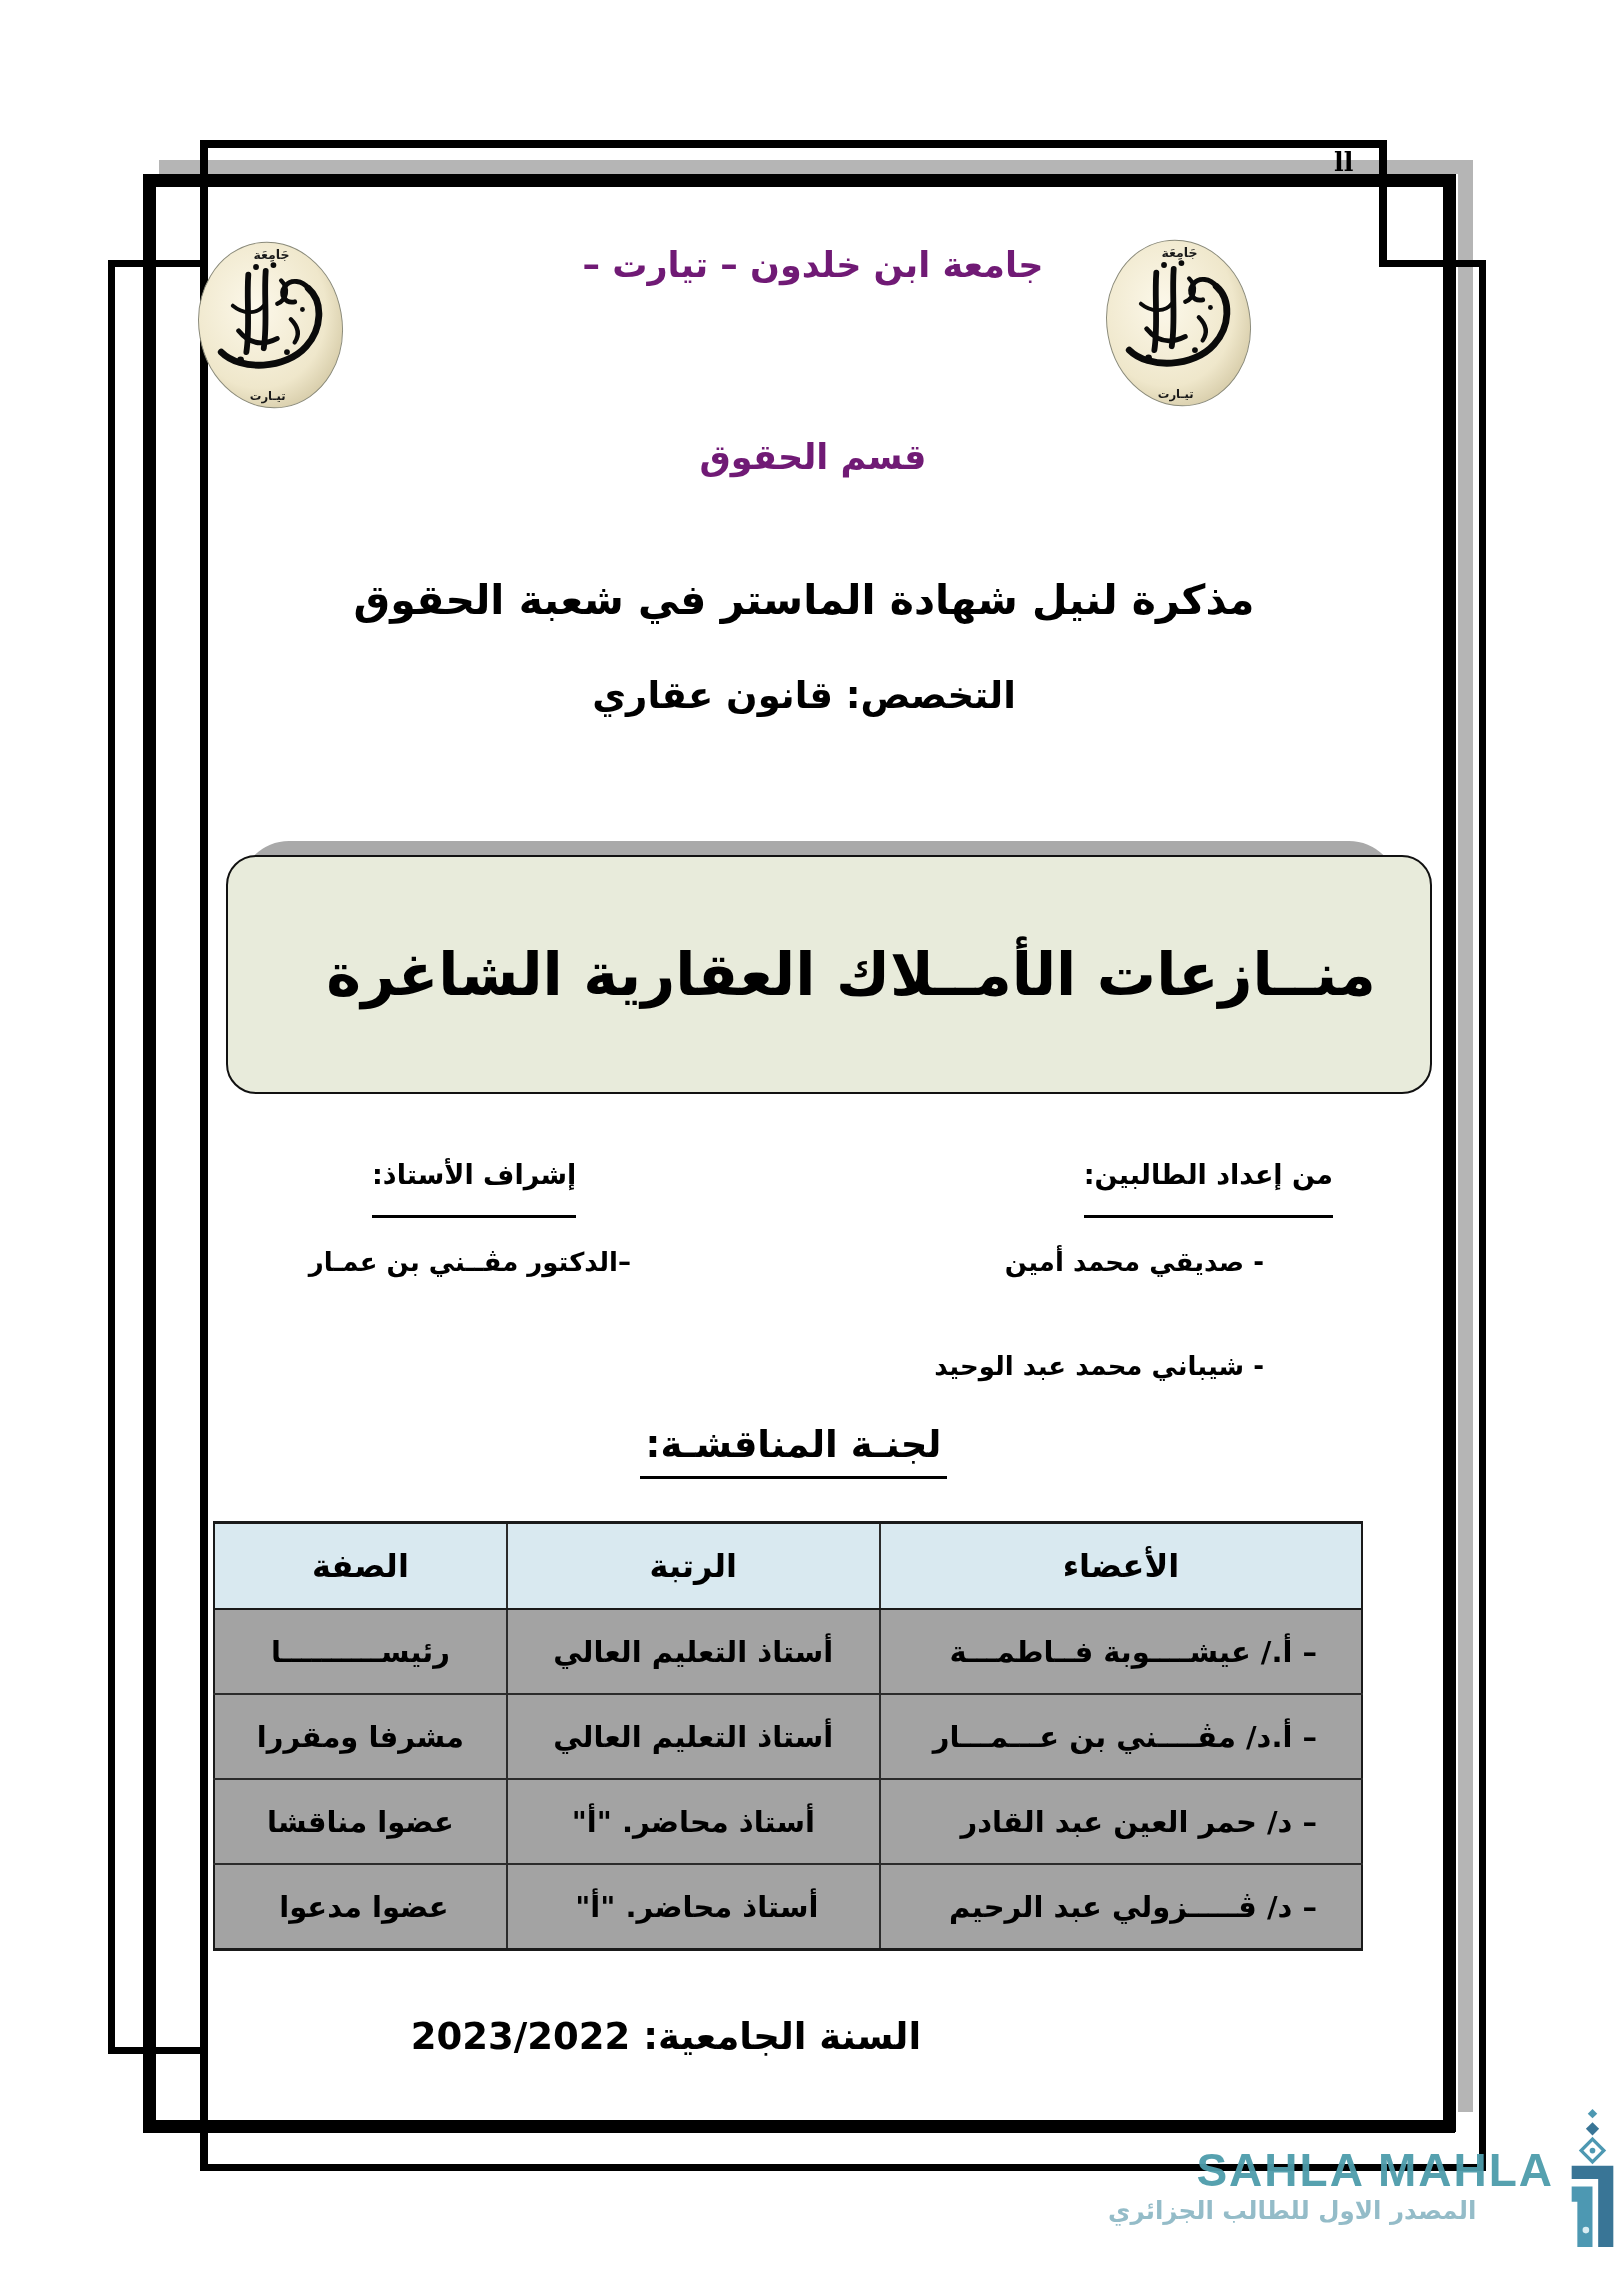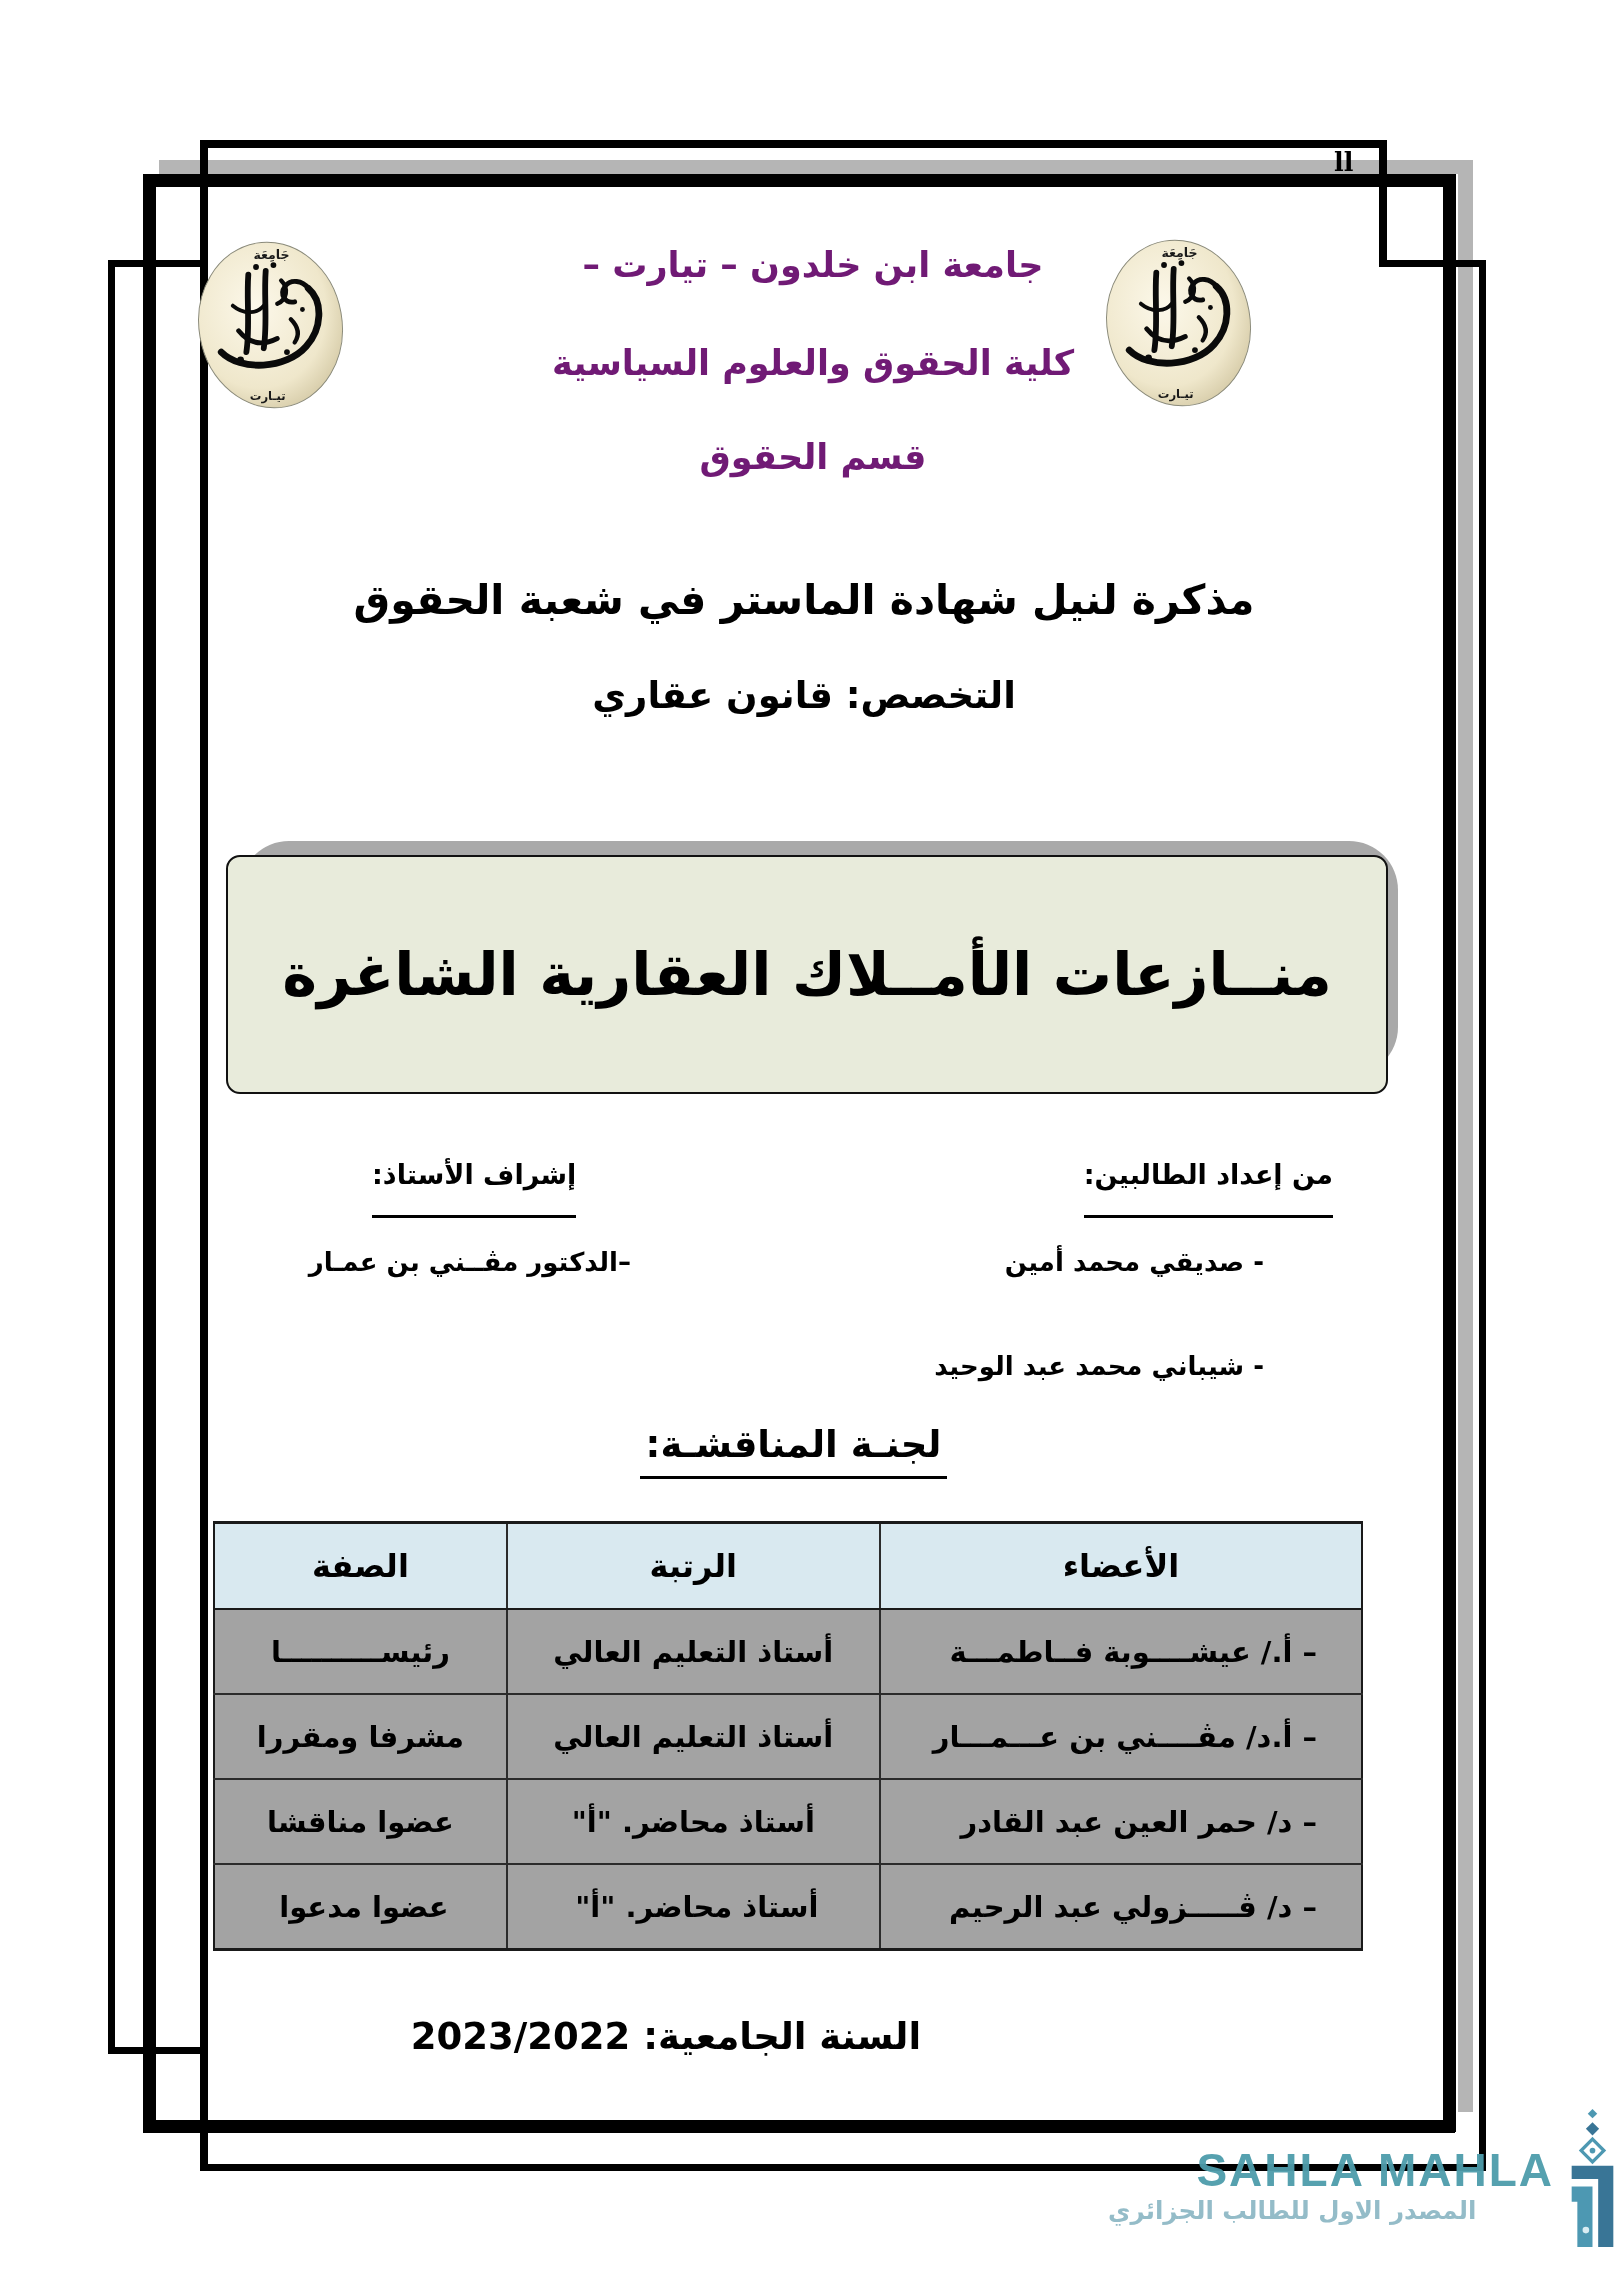--- a/index.html
+++ b/index.html
@@ -31,22 +31,22 @@
     position:absolute;left:314px;width:980px;text-align:center;
     font-weight:bold;color:#000;z-index:2;
   }
   
   .title-shadow{
     position:absolute;left:240px;top:841px;width:1158px;height:235px;
     background:#a9a9a9;border-radius:49px;z-index:1;
   }
   .title-box{
     position:absolute;left:226px;top:855px;width:1158px;height:235px;
-    background:#e8ebdb;border:2.9px solid #111;border-radius:14px;
-    z-index:2;display:flex;align-items:center;justify-content:center;
+    background:#e8ebdb;border:2.9px solid #111;border-radius:30px;
+    z-index:2;display:flex;align-items:center;justify-content:center;padding-left:44px;
   }
   .title-box .t{
     font-size:59px;font-weight:bold;color:#000;letter-spacing:1px;
   }
   
   .sec-label{
     position:absolute;font-size:27px;font-weight:bold;color:#000;z-index:2;
     border-bottom:3.9px solid #000;padding-bottom:25px;
   }
   .name-line{
@@ -171,21 +171,20 @@
         <circle cx="48" cy="126" r="3.5"></circle>
           <circle cx="96" cy="118" r="3"></circle>
         <circle cx="112" cy="74" r="2.5"></circle>
       </g>
       <text x="80" y="22" font-size="13" font-weight="bold" text-anchor="middle" fill="#1a1a1a" font-family="DejaVu Sans, sans-serif">جَامِعَة</text>
       <text x="76" y="168" font-size="12" font-weight="bold" text-anchor="middle" fill="#1a1a1a" font-family="DejaVu Sans, sans-serif">تيـارت</text>
     </svg>
   </div>
 
   <div class="hline" style="top:245px;">جامعة ابن خلدون – تيارت –</div>
-  <div class="hline" style="top:343px;">كلية الحقوق والعلوم السياسية</div>
   <div class="hline" style="top:437px;">قسم الحقوق</div>
 
   <div class="memo-line" style="top:576px;font-size:41px;">مذكرة لنيل شهادة الماستر في شعبة الحقوق</div>
   <div class="memo-line" style="top:674px;font-size:37px;">التخصص: قانون عقاري</div>
 
   <div class="title-shadow"></div>
   <div class="title-box">
     <span class="t">منــازعات الأمــلاك العقارية الشاغرة</span>
   </div>
 

